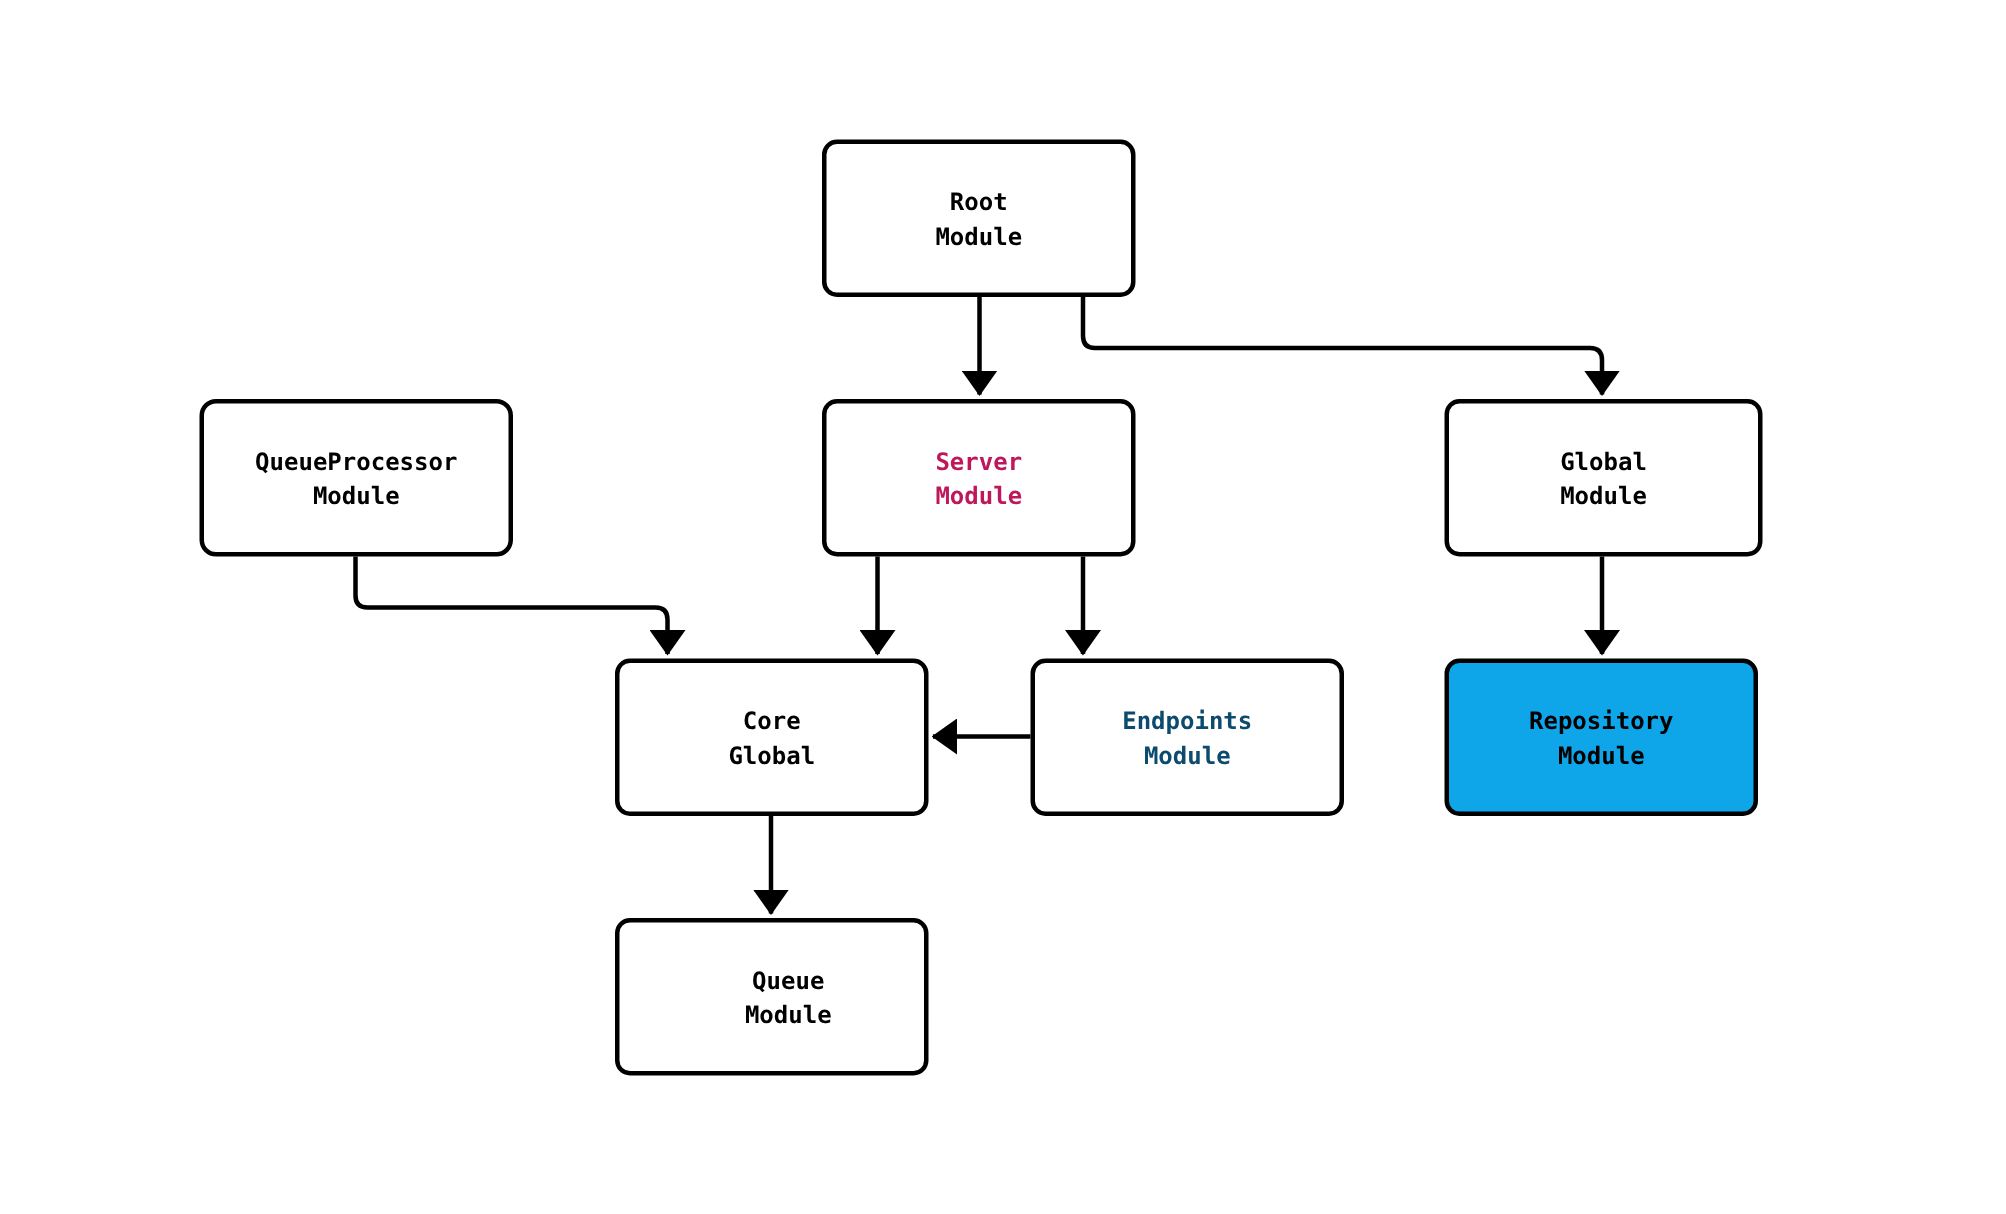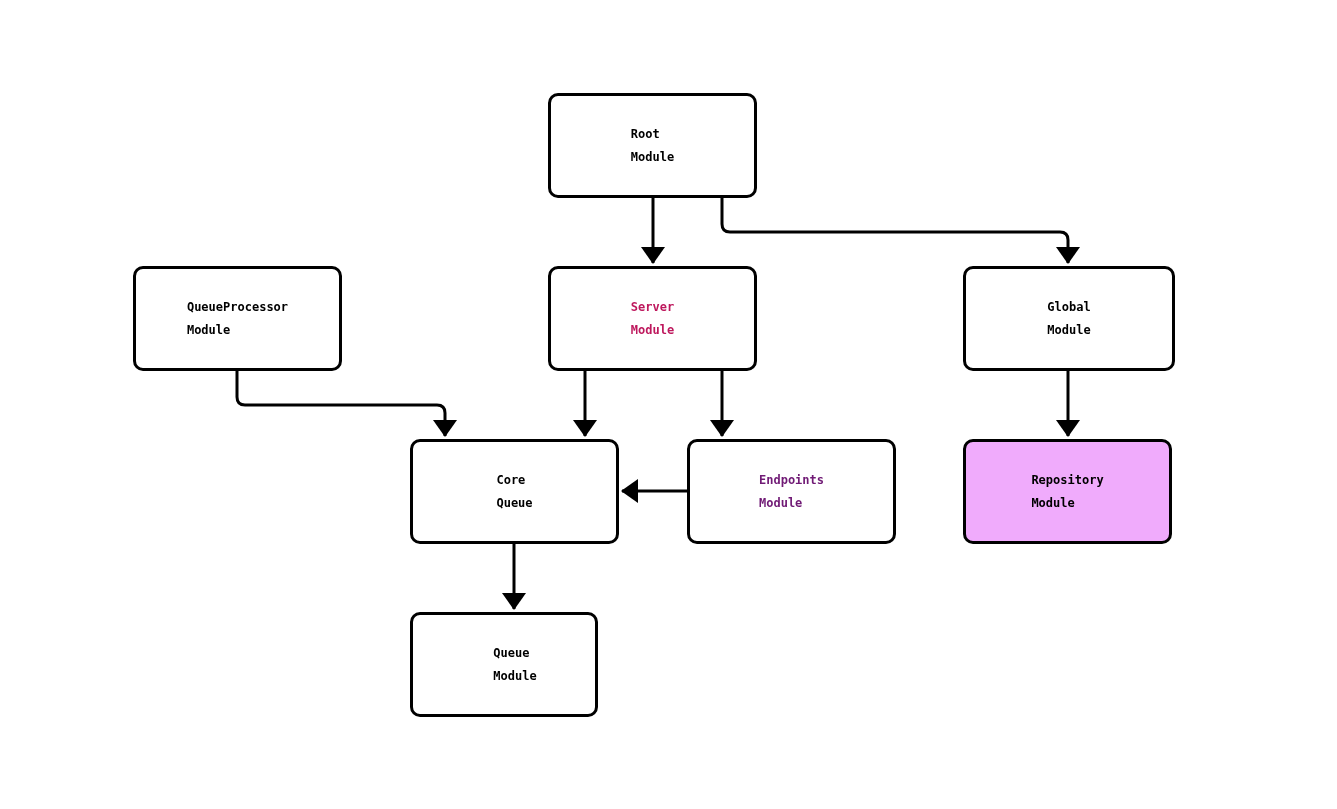--- a/index.html
+++ b/index.html
@@ -33,24 +33,24 @@
     border: 3px solid #000000;
     border-radius: 10px;
     background: #ffffff;
     display: flex;
     align-items: center;
     justify-content: center;
   }
   .node .label {
     font-family: "DejaVu Sans Mono", monospace;
     font-weight: 700;
-    font-size: 12px;
+    font-size: 16px;
     line-height: 23px;
     color: #000000;
-    text-align: left;
+    text-align: center;
     white-space: pre-line;
   }
 </style>
 </head>
 <body>
 
 <div class="canvas">
   <svg class="edges-layer" id="edges-svg" viewBox="0 0 1337 809" xmlns="http://www.w3.org/2000/svg">
     <defs>
       <marker id="arrowhead" viewBox="0 0 17 24" refX="16" refY="12" markerWidth="17" markerHeight="24" markerUnits="userSpaceOnUse" orient="auto">
@@ -66,42 +66,42 @@
         <path class="edge" d="M 687,491 L 622,491" stroke="#000000" marker-end="url(#arrowhead)"></path>
         <path class="edge" d="M 1068,371 L 1068,436" stroke="#000000" marker-end="url(#arrowhead)"></path>
         <path class="edge" d="M 514,543 L 514,609" stroke="#000000" marker-end="url(#arrowhead)"></path>
       </g>
   </svg>
   <div id="nodes-layer">
       <div class="node" style="left: 548px; top: 93px; width: 209px; height: 105px; background: rgb(255, 255, 255); border-color: rgb(0, 0, 0);">
         <span class="label" style="color: rgb(0, 0, 0);">Root
 Module</span>
       </div>
-      <div class="node" style="left: 133px; top: 266px; width: 209px; height: 105px; background: rgb(255, 255, 255); border-color: rgb(0, 0, 0);">
+      <div class="node" style="left: 133px; top: 266px; width: 209px; height: 105px; background: rgb(255, 255, 255); border-color: rgb(0, 0, 0); border-radius: 11px;">
         <span class="label" style="color: rgb(0, 0, 0);">QueueProcessor
 Module</span>
       </div>
       <div class="node" style="left: 548px; top: 266px; width: 209px; height: 105px; background: rgb(255, 255, 255); border-color: rgb(0, 0, 0);">
         <span class="label" style="color: #be185d;">Server
 Module</span>
       </div>
       <div class="node" style="left: 963px; top: 266px; width: 212px; height: 105px; background: rgb(255, 255, 255); border-color: rgb(0, 0, 0);">
         <span class="label" style="color: rgb(0, 0, 0);">Global
 Module</span>
       </div>
       <div class="node" style="left: 410px; top: 439px; width: 209px; height: 105px; background: rgb(255, 255, 255); border-color: rgb(0, 0, 0);">
         <span class="label" style="color: rgb(0, 0, 0);">Core
-Queue</span>
+Global</span>
       </div>
       <div class="node" style="left: 687px; top: 439px; width: 209px; height: 105px; background: rgb(255, 255, 255); border-color: rgb(0, 0, 0);">
-        <span class="label" style="color: #701a75;">Endpoints
+        <span class="label" style="color: #0c4a6e;">Endpoints
 Module</span>
       </div>
-      <div class="node" style="left: 963px; top: 439px; width: 209px; height: 105px; background: #f0abfc; border-color: rgb(0, 0, 0);">
+      <div class="node" style="left: 963px; top: 439px; width: 209px; height: 105px; background: #0ea5e9; border-color: rgb(0, 0, 0);">
         <span class="label" style="color: rgb(0, 0, 0);">Repository
 Module</span>
       </div>
-      <div class="node" style="left: 410px; top: 612px; width: 188px; height: 105px; background: rgb(255, 255, 255); border-color: rgb(0, 0, 0); padding-left: 22px;">
+      <div class="node" style="left: 410px; top: 612px; width: 209px; height: 105px; background: rgb(255, 255, 255); border-color: rgb(0, 0, 0); padding-left: 22px;">
         <span class="label" style="color: rgb(0, 0, 0);">Queue
 Module</span>
       </div>
     </div>
 </div>
 
 </body></html>

